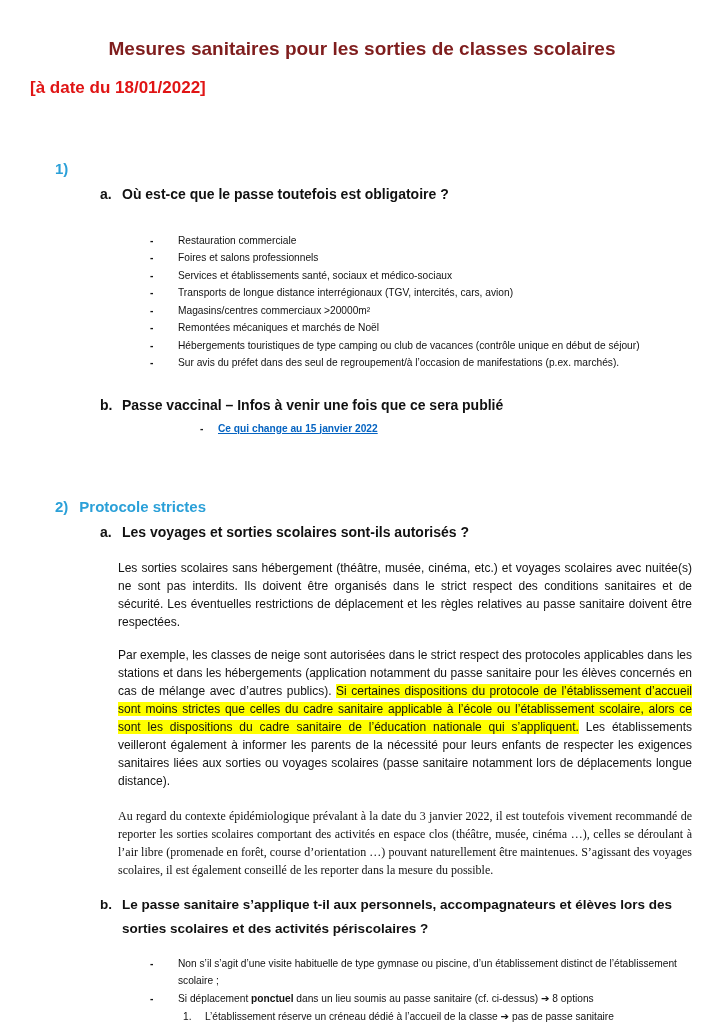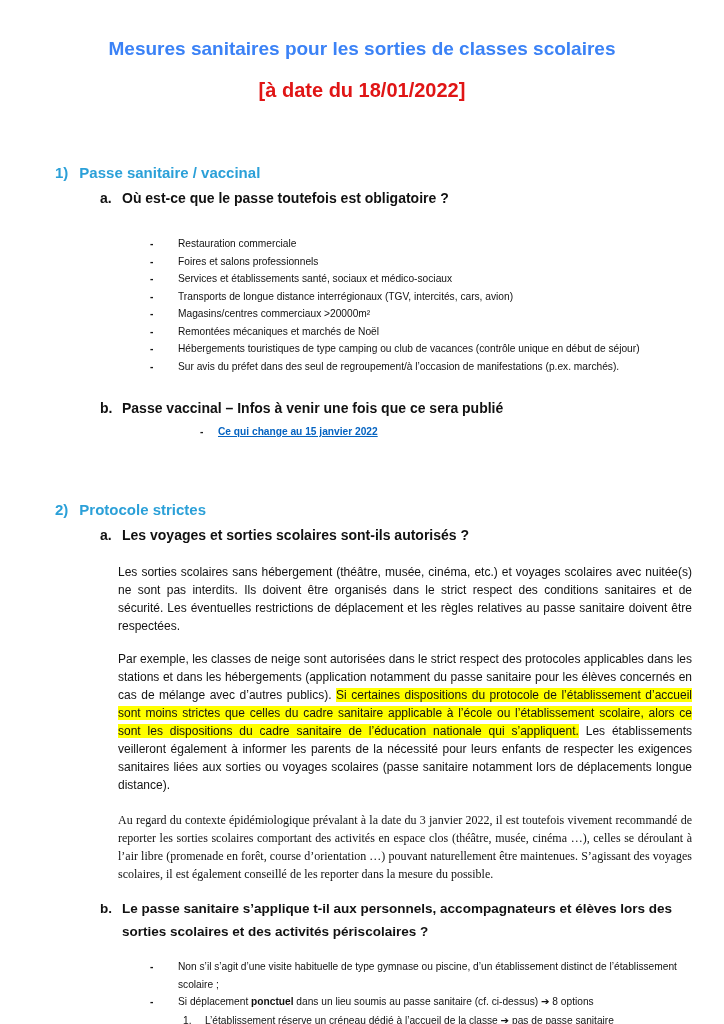--- a/index.html
+++ b/index.html
@@ -4,25 +4,25 @@
 <style>
   html,body{margin:0;padding:0;background:#fff;}
   .page{
     width:724px;height:1024px;background:#fff;overflow:hidden;
     font-family:"Liberation Sans","DejaVu Sans",sans-serif;color:#1a1a1a;
     position:relative;box-sizing:border-box;
   }
   
   .doc-title{
     margin:38px 30px 0;text-align:center;
-    font-size:19px;font-weight:bold;color:#3b82f6;line-height:1.2;
+    font-size:19px;font-weight:bold;color:#7f1d1d;line-height:1.2;
   }
   .doc-subtitle{
-    margin:17px 30px 0;text-align:center;
-    font-size:20px;font-weight:bold;color:var(--subtitle_red,#e01515);line-height:1.2;
+    margin:17px 30px 0;text-align:left;
+    font-size:17px;font-weight:bold;color:var(--subtitle_red,#e01515);line-height:1.2;
   }
   
   .sec-heading{
     display:flex;gap:11px;margin-left:55px;
     font-size:15px;font-weight:bold;color:var(--heading_blue,#2ba0d8);
   }
   .sec1 .sec-heading{margin-top:62px;}
   .sec2 .sec-heading{margin-top:62px;}
   .sub-heading{
     display:grid;grid-template-columns:22px 1fr;margin-left:100px;margin-right:30px;
@@ -64,21 +64,20 @@
 <body>
 
 <div class="page">
 
   <div class="doc-title">Mesures sanitaires pour les sorties de classes scolaires</div>
   <div class="doc-subtitle">[à date du 18/01/2022]</div>
 
   <div class="sec1">
     <div class="sec-heading">
       <span>1)</span>
-      <span>Passe sanitaire / vaccinal</span>
     </div>
 
     <div class="sub-heading">
       <span>a.</span>
       <span>Où est-ce que le passe toutefois est obligatoire ?</span>
     </div>
 
     <div class="bullet-list">
       <div class="bullet-row">
         <span class="dash">-</span>

